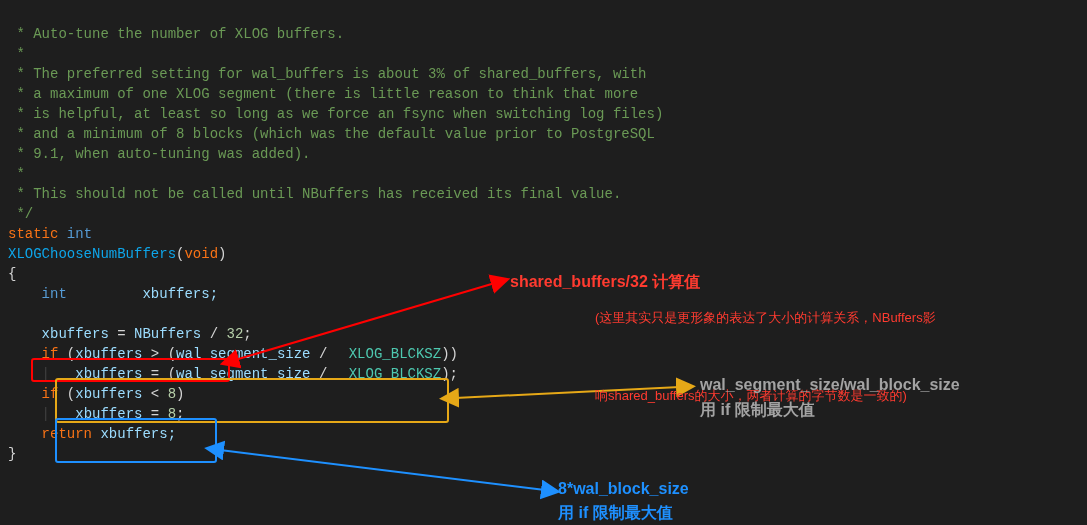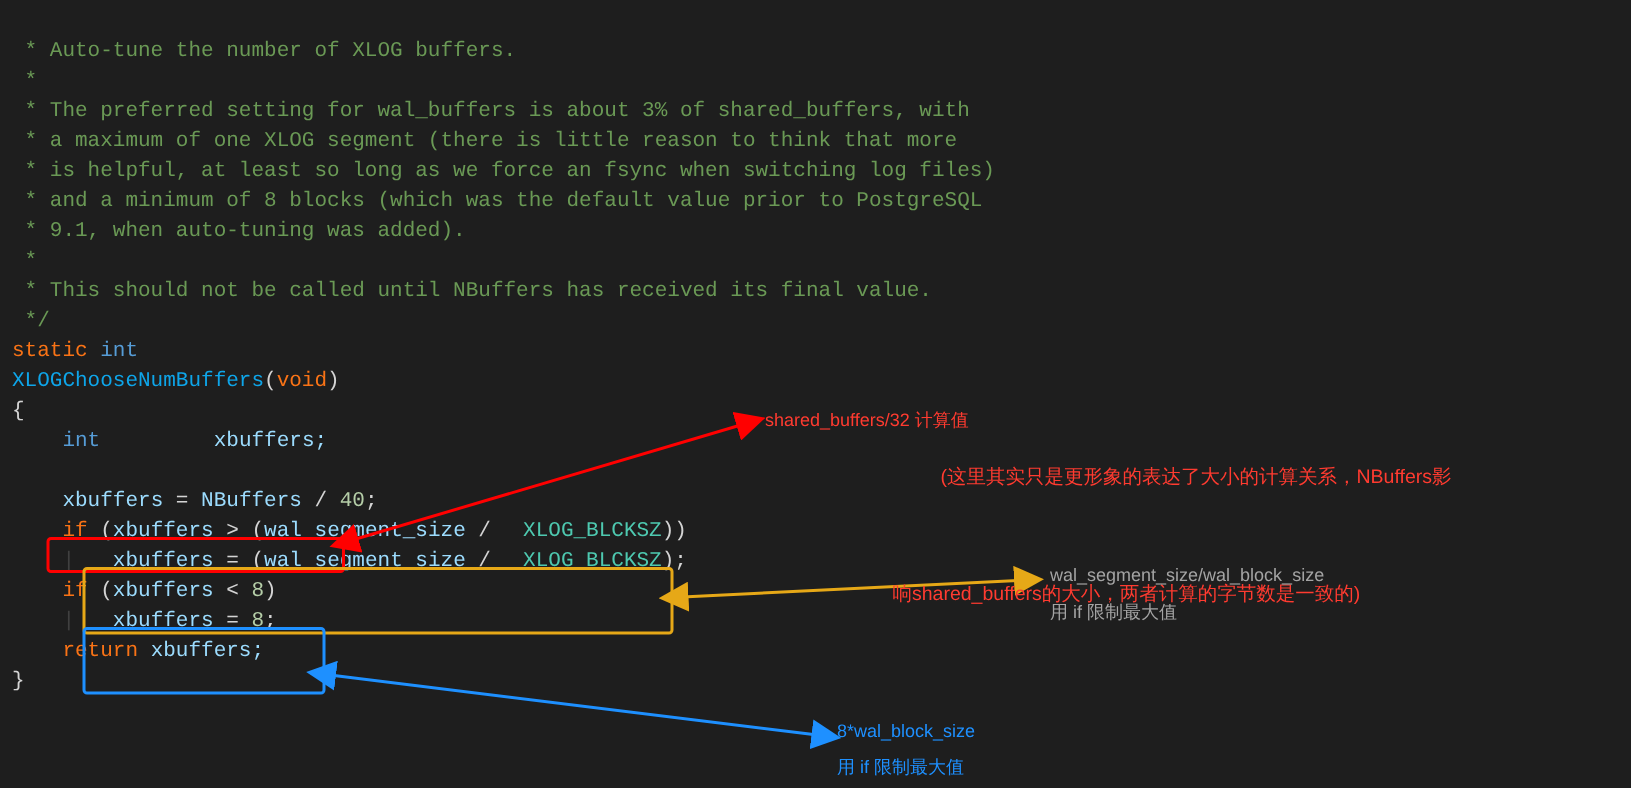--- a/index.html
+++ b/index.html
@@ -47,22 +47,22 @@
   .box-blue {
     position: absolute;
     border: 2px solid #1e90ff;
     border-radius: 3px;
     pointer-events: none;
   }
 
   .anno {
     position: absolute;
     font-family: Arial, "Microsoft YaHei", sans-serif;
-    font-weight: normal;
-    font-size: 12px;
+    font-weight: bold;
+    font-size: 16px;
   }
   .anno-red { color: #ff3b30; }
   .anno-red-sub { color: #ff3b30; font-size: 13px; font-weight: normal; }
   .anno-orange { color: #a3a3a3; }
   .anno-blue { color: #1e90ff; text-align: center; }
 
   svg.overlay {
     position: absolute;
     top: 0; left: 0;
     width: 1087px;
@@ -82,21 +82,21 @@
 <span class="comment"> * and a minimum of 8 blocks (which was the default value prior to PostgreSQL</span>
 <span class="comment"> * 9.1, when auto-tuning was added).</span>
 <span class="comment"> *</span>
 <span class="comment"> * This should not be called until NBuffers has received its final value.</span>
 <span class="comment"> */</span>
 <span><span class="keyword">static</span> <span class="type">int</span></span>
 <span><span class="func">XLOGChooseNumBuffers</span><span class="paren">(</span><span class="keyword">void</span><span class="paren">)</span></span>
 <span class="brace">{</span>
 <span>    <span class="type">int</span>         <span class="ident">xbuffers;</span></span>
 <span> </span>
-<span>    <span class="ident">xbuffers</span> <span class="op">=</span> <span class="ident">NBuffers</span> <span class="op">/</span> <span class="num">40</span><span class="op">;</span></span>
+<span>    <span class="ident">xbuffers</span> <span class="op">=</span> <span class="ident">NBuffers</span> <span class="op">/</span> <span class="num">32</span><span class="op">;</span></span>
 <span>    <span class="keyword">if</span> <span class="paren">(</span><span class="ident">xbuffers</span> <span class="op">&gt;</span> <span class="paren">(</span><span class="ident">wal_segment_size</span> <span class="op">/</span> <span class="const">XLOG_BLCKSZ</span><span class="paren">))</span></span>
 <span>    <span class="indent-guide">|</span>   <span class="ident">xbuffers</span> <span class="op">=</span> <span class="paren">(</span><span class="ident">wal_segment_size</span> <span class="op">/</span> <span class="const">XLOG_BLCKSZ</span><span class="paren">)</span><span class="op">;</span></span>
 <span>    <span class="keyword">if</span> <span class="paren">(</span><span class="ident">xbuffers</span> <span class="op">&lt;</span> <span class="num">8</span><span class="paren">)</span></span>
 <span>    <span class="indent-guide">|</span>   <span class="ident">xbuffers</span> <span class="op">=</span> <span class="num">8</span><span class="op">;</span></span>
 <span>    <span class="keyword">return</span> <span class="ident">xbuffers;</span></span>
 <span class="brace">}</span>
 </div>
 
 <div class="box-red" style="left:31px; top:358px; width:195px; height:20px;"></div>
 <div class="box-orange" style="left:55px; top:378px; width:390px; height:41px;"></div>
@@ -122,18 +122,18 @@
     <marker id="arr-blue-start" markerWidth="10" markerHeight="10" refX="8" refY="5" orient="auto">
       <path d="M10,0 L0,5 L10,10 Z" fill="#1e90ff"></path>
     </marker>
   </defs>
   <line x1="235" y1="360" x2="495" y2="283" stroke="#ff0000" stroke-width="2" marker-start="url(#arr-red-start)" marker-end="url(#arr-red)"></line>
   <line x1="455" y1="398" x2="680" y2="387" stroke="#e6a817" stroke-width="2" marker-start="url(#arr-orange-start)" marker-end="url(#arr-orange)"></line>
   <line x1="220" y1="450" x2="545" y2="490" stroke="#1e90ff" stroke-width="2" marker-start="url(#arr-blue-start)" marker-end="url(#arr-blue)"></line>
 </svg>
 
 <div class="anno anno-red" style="left:510px; top:272px;">shared_buffers/32  计算值</div>
-<div class="anno anno-red-sub" style="left:595px; top:309px;margin-left:32px;">(这里其实只是更形象的表达了大小的计算关系，NBuffers影</div>
+<div class="anno anno-red-sub" style="left:595px; top:309px;">(这里其实只是更形象的表达了大小的计算关系，NBuffers影</div>
 <div class="anno anno-red-sub" style="left:595px; top:355px;margin-top:32px;">响shared_buffers的大小，两者计算的字节数是一致的)</div>
 <div class="anno anno-orange" style="left:700px; top:376px;">wal_segment_size/wal_block_size</div>
 <div class="anno anno-orange" style="left:700px; top:400px;">用 if 限制最大值</div>
 <div class="anno anno-blue" style="left:558px; top:480px;">8*wal_block_size</div>
 <div class="anno anno-blue" style="left:558px; top:503px;">用 if 限制最大值</div>
 
 </body></html>

